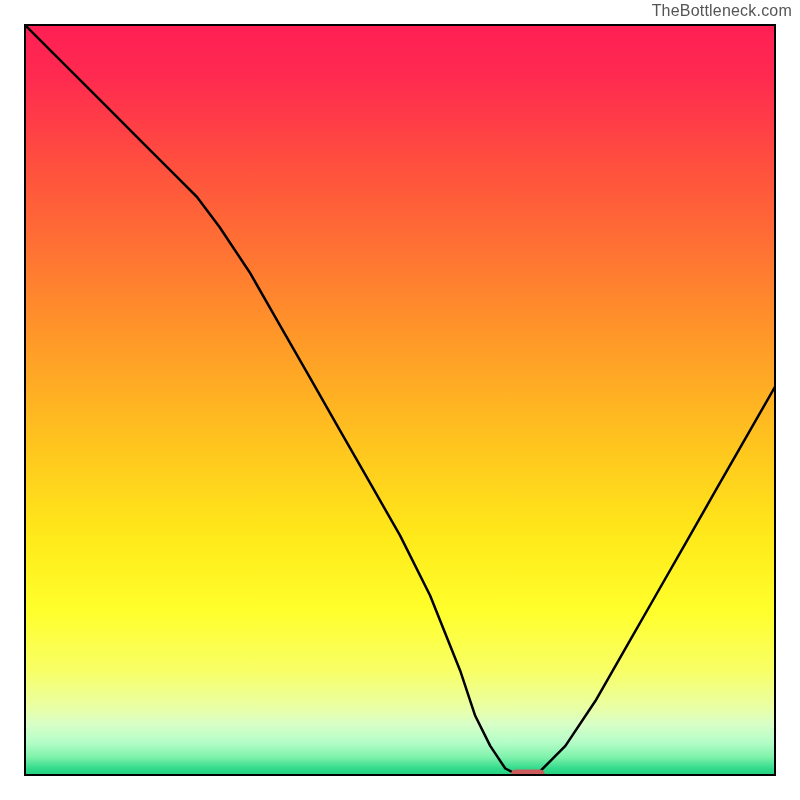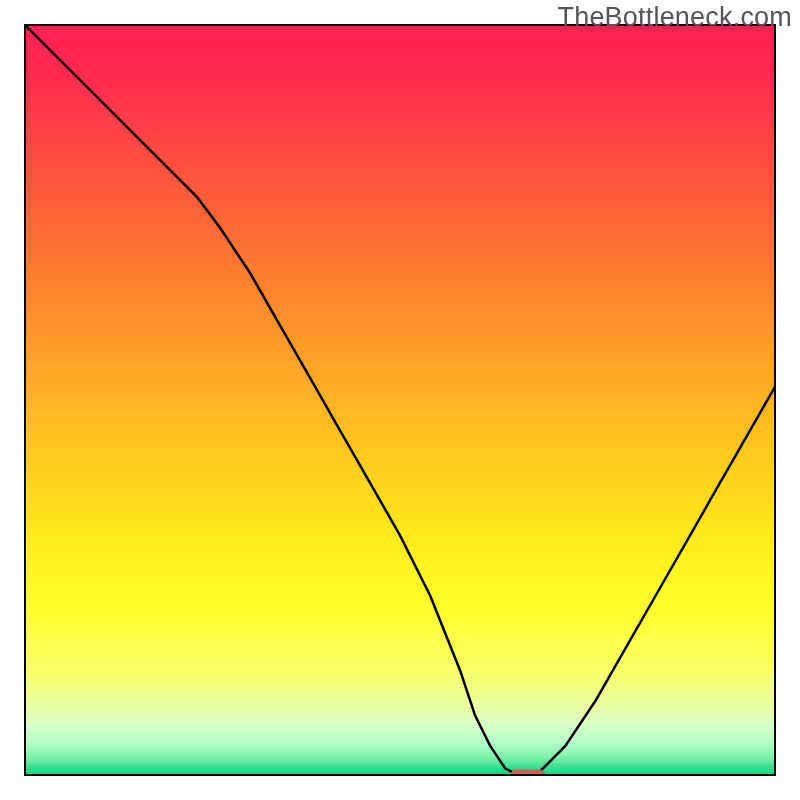--- a/index.html
+++ b/index.html
@@ -14,21 +14,21 @@
   .chart-wrap {
     position: relative;
     width: 800px;
     height: 800px;
   }
   .watermark {
     position: absolute;
     top: 2px;
     right: 8px;
     color: #555;
-    font-size: 27px;
+    font-size: 16px;
     font-weight: 500;
     z-index: 50;
     letter-spacing: 0.2px;
   }
   .plot-box {
     position: absolute;
     left: 24px;
     top: 24px;
     width: 752px;
     height: 752px;

